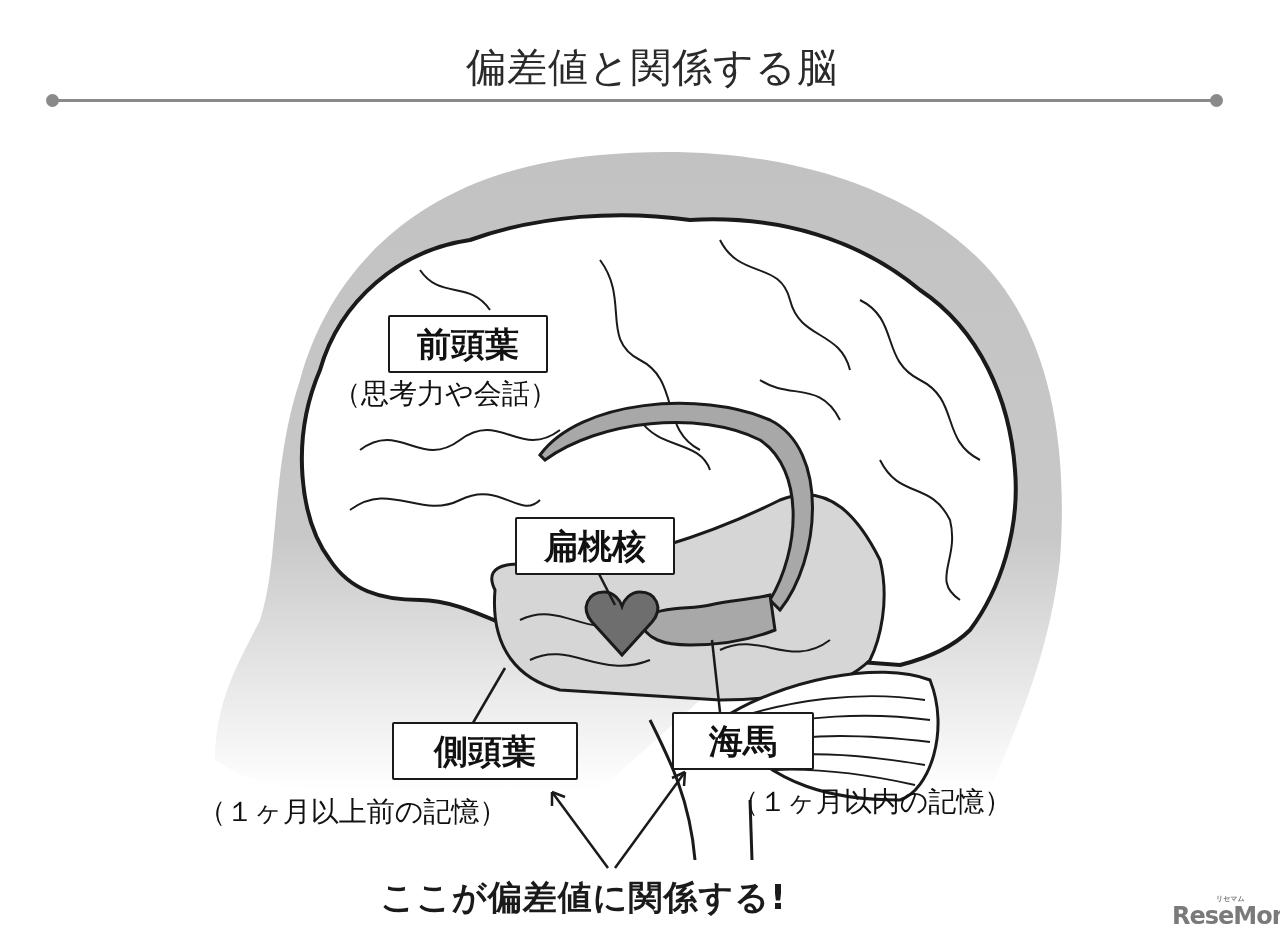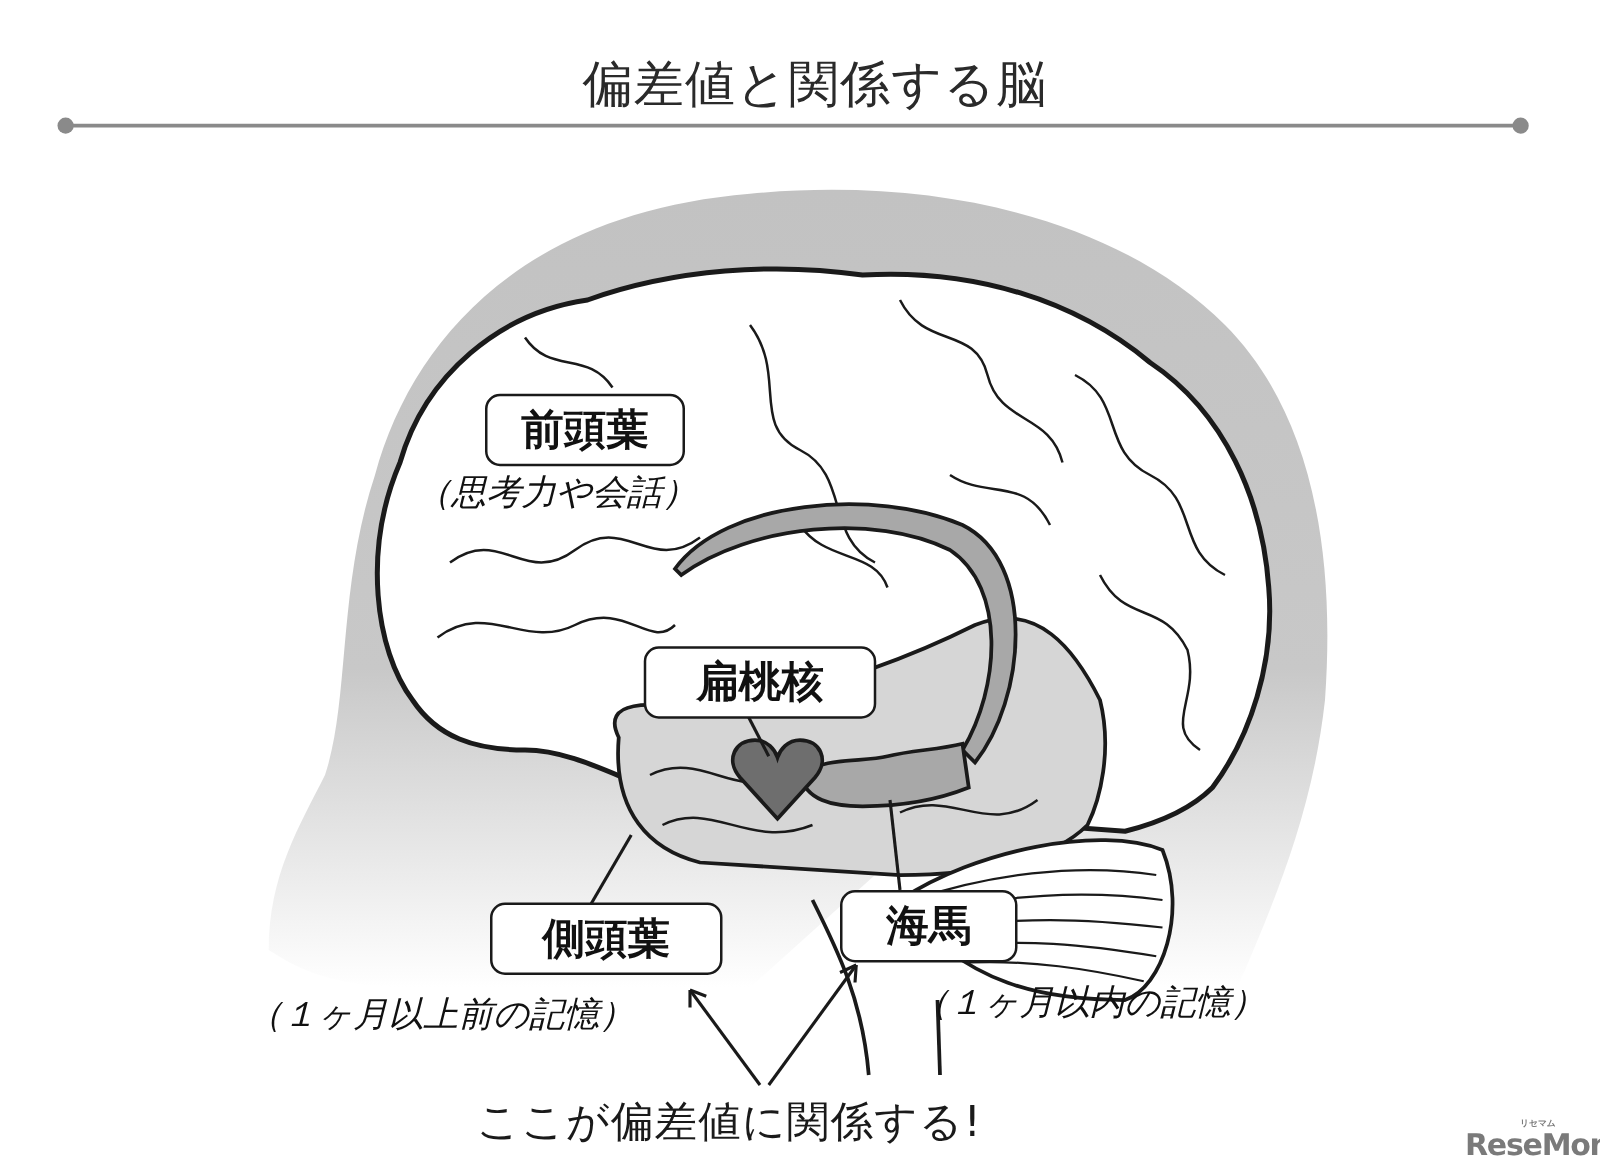--- a/index.html
+++ b/index.html
@@ -4,26 +4,26 @@
 <style>
   html, body { margin:0; padding:0; background:#ffffff; }
   body { width:1280px; height:939px; position:relative; overflow:hidden;
          font-family: "DejaVu Sans", "Liberation Sans", sans-serif; }
   .title { position:absolute; left:0; width:1280px; top:40px; text-align:center;
            font-size:40px; color:#2a2a2a; letter-spacing:1px; font-weight:normal;padding-left:12px; }
   .rule { position:absolute; left:53px; top:99px; width:1164px; height:3px; background:#8a8a8a; }
   .dot { position:absolute; top:94px; width:13px; height:13px; border-radius:50%; background:#8a8a8a; }
   .dot.left { left:46px; } .dot.right { left:1210px; }
   svg.art { position:absolute; left:0; top:0; }
-  .label-box { position:absolute; background:#ffffff; border:2.5px solid #1a1a1a; border-radius:12px;
+  .label-box { position:absolute; background:#ffffff; border:2.5px solid #1a1a1a; border-radius:2px;
                font-weight:bold; font-size:34px; color:#111; text-align:center; line-height:1;
                box-sizing:border-box; display:flex; align-items:center; justify-content:center; }
-  .paren { position:absolute; font-size:28px; color:#111; white-space:nowrap; line-height:1;font-style:italic; }
+  .paren { position:absolute; font-size:28px; color:#111; white-space:nowrap; line-height:1; }
   .bottom-caption { position:absolute; left:0; width:1167px; top:875px; text-align:center;
-                    font-size:34px; color:#1a1a1a; font-weight:normal; letter-spacing:1px; }
+                    font-size:34px; color:#1a1a1a; font-weight:bold; letter-spacing:1px; }
   .logo { position:absolute; left:1172px; top:902px; font-size:24px; font-weight:bold;
           color:#7a7a7a; font-family:"DejaVu Sans", sans-serif; letter-spacing:-1px; }
   .logo small { position:absolute; left:44px; top:-8px; font-size:7px; letter-spacing:0; }
 </style>
 </head>
 <body>
 
 <div class="title">偏差値と関係する脳</div>
 <div class="rule"></div>
 <div class="dot left"></div>
@@ -88,21 +88,21 @@
     <path d="M608,868 L552,792"></path>
     <path d="M552,792 L552,806 M552,792 L565,797"></path>
     <path d="M615,868 L685,772"></path>
     <path d="M685,772 L672,778 M685,772 L684,786"></path>
   </g>
 </svg>
 
 <div class="label-box" style="left:388px;top:315px;width:160px;height:58px;">前頭葉</div>
 <div class="paren" style="left:333px;top:380px;">（思考力や会話）</div>
 
-<div class="label-box" style="left:515px;top:517px;width:186px;height:58px;">扁桃核</div>
+<div class="label-box" style="left:515px;top:517px;width:160px;height:58px;">扁桃核</div>
 
 <div class="label-box" style="left:392px;top:722px;width:186px;height:58px;">側頭葉</div>
 <div class="paren" style="left:198px;top:798px;">（１ヶ月以上前の記憶）</div>
 
 <div class="label-box" style="left:672px;top:712px;width:142px;height:58px;">海馬</div>
 <div class="paren" style="left:731px;top:788px;">（１ヶ月以内の記憶）</div>
 
 <div class="bottom-caption">ここが偏差値に関係する!</div>
 
 <div class="logo">

